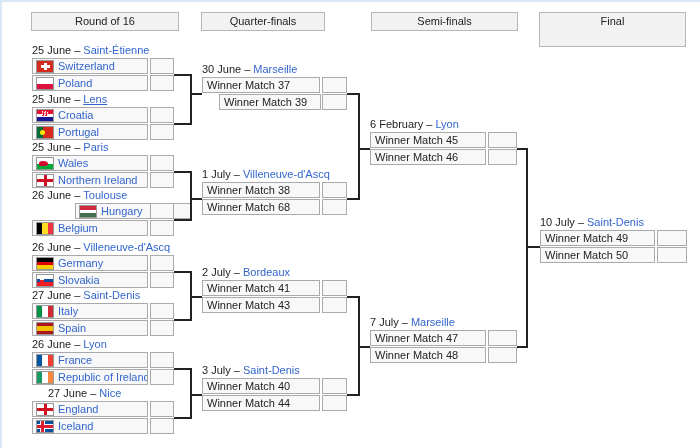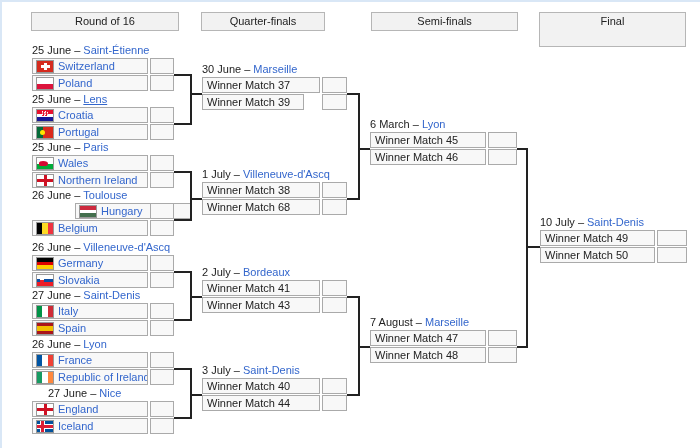--- a/index.html
+++ b/index.html
@@ -156,21 +156,21 @@
       <div class="cell name" style="left: 30px; top: 416px; width: 116px; height: 16px;">
         <span class="flag flag-iceland"></span>
         <a class="team">Iceland</a>
       </div>
       <div class="cell score" style="left: 148px; top: 416px; width: 24px; height: 16px;"></div>
       <div class="date" style="left: 200px; top: 61px;"><span class="dp">30 June –</span><a class="city">Marseille</a></div>
       <div class="cell name" style="left: 200px; top: 75px; width: 118px; height: 16px;">
         <span class="winner">Winner Match 37</span>
       </div>
       <div class="cell score" style="left: 320px; top: 75px; width: 25px; height: 16px;"></div>
-      <div class="cell name" style="left: 200px; top: 92px; width: 102px; height: 16px;">
+      <div class="cell name" style="left: 217px; top: 92px; width: 102px; height: 16px;">
         <span class="winner">Winner Match 39</span>
       </div>
       <div class="cell score" style="left: 320px; top: 92px; width: 25px; height: 16px;"></div>
       <div class="date" style="left: 200px; top: 166px;"><span class="dp">1 July –</span><a class="city">Villeneuve-d'Ascq</a></div>
       <div class="cell name" style="left: 200px; top: 180px; width: 118px; height: 16px;">
         <span class="winner">Winner Match 38</span>
       </div>
       <div class="cell score" style="left: 320px; top: 180px; width: 25px; height: 16px;"></div>
       <div class="cell name" style="left: 200px; top: 197px; width: 118px; height: 16px;">
         <span class="winner">Winner Match 68</span>
@@ -187,30 +187,30 @@
       <div class="cell score" style="left: 320px; top: 295px; width: 25px; height: 16px;"></div>
       <div class="date" style="left: 200px; top: 362px;"><span class="dp">3 July –</span><a class="city">Saint-Denis</a></div>
       <div class="cell name" style="left: 200px; top: 376px; width: 118px; height: 16px;">
         <span class="winner">Winner Match 40</span>
       </div>
       <div class="cell score" style="left: 320px; top: 376px; width: 25px; height: 16px;"></div>
       <div class="cell name" style="left: 200px; top: 393px; width: 118px; height: 16px;">
         <span class="winner">Winner Match 44</span>
       </div>
       <div class="cell score" style="left: 320px; top: 393px; width: 25px; height: 16px;"></div>
-      <div class="date" style="left: 368px; top: 116px;"><span class="dp">6 March –</span><a class="city">Lyon</a></div>
+      <div class="date" style="left: 368px; top: 116px;"><span class="dp">6 February –</span><a class="city">Lyon</a></div>
       <div class="cell name" style="left: 368px; top: 130px; width: 116px; height: 16px;">
         <span class="winner">Winner Match 45</span>
       </div>
       <div class="cell score" style="left: 486px; top: 130px; width: 29px; height: 16px;"></div>
       <div class="cell name" style="left: 368px; top: 147px; width: 116px; height: 16px;">
         <span class="winner">Winner Match 46</span>
       </div>
       <div class="cell score" style="left: 486px; top: 147px; width: 29px; height: 16px;"></div>
-      <div class="date" style="left: 368px; top: 314px;"><span class="dp">7 August –</span><a class="city">Marseille</a></div>
+      <div class="date" style="left: 368px; top: 314px;"><span class="dp">7 July –</span><a class="city">Marseille</a></div>
       <div class="cell name" style="left: 368px; top: 328px; width: 116px; height: 16px;">
         <span class="winner">Winner Match 47</span>
       </div>
       <div class="cell score" style="left: 486px; top: 328px; width: 29px; height: 16px;"></div>
       <div class="cell name" style="left: 368px; top: 345px; width: 116px; height: 16px;">
         <span class="winner">Winner Match 48</span>
       </div>
       <div class="cell score" style="left: 486px; top: 345px; width: 29px; height: 16px;"></div>
       <div class="date" style="left: 538px; top: 214px;"><span class="dp">10 July –</span><a class="city">Saint-Denis</a></div>
       <div class="cell name" style="left: 538px; top: 228px; width: 115px; height: 16px;">

